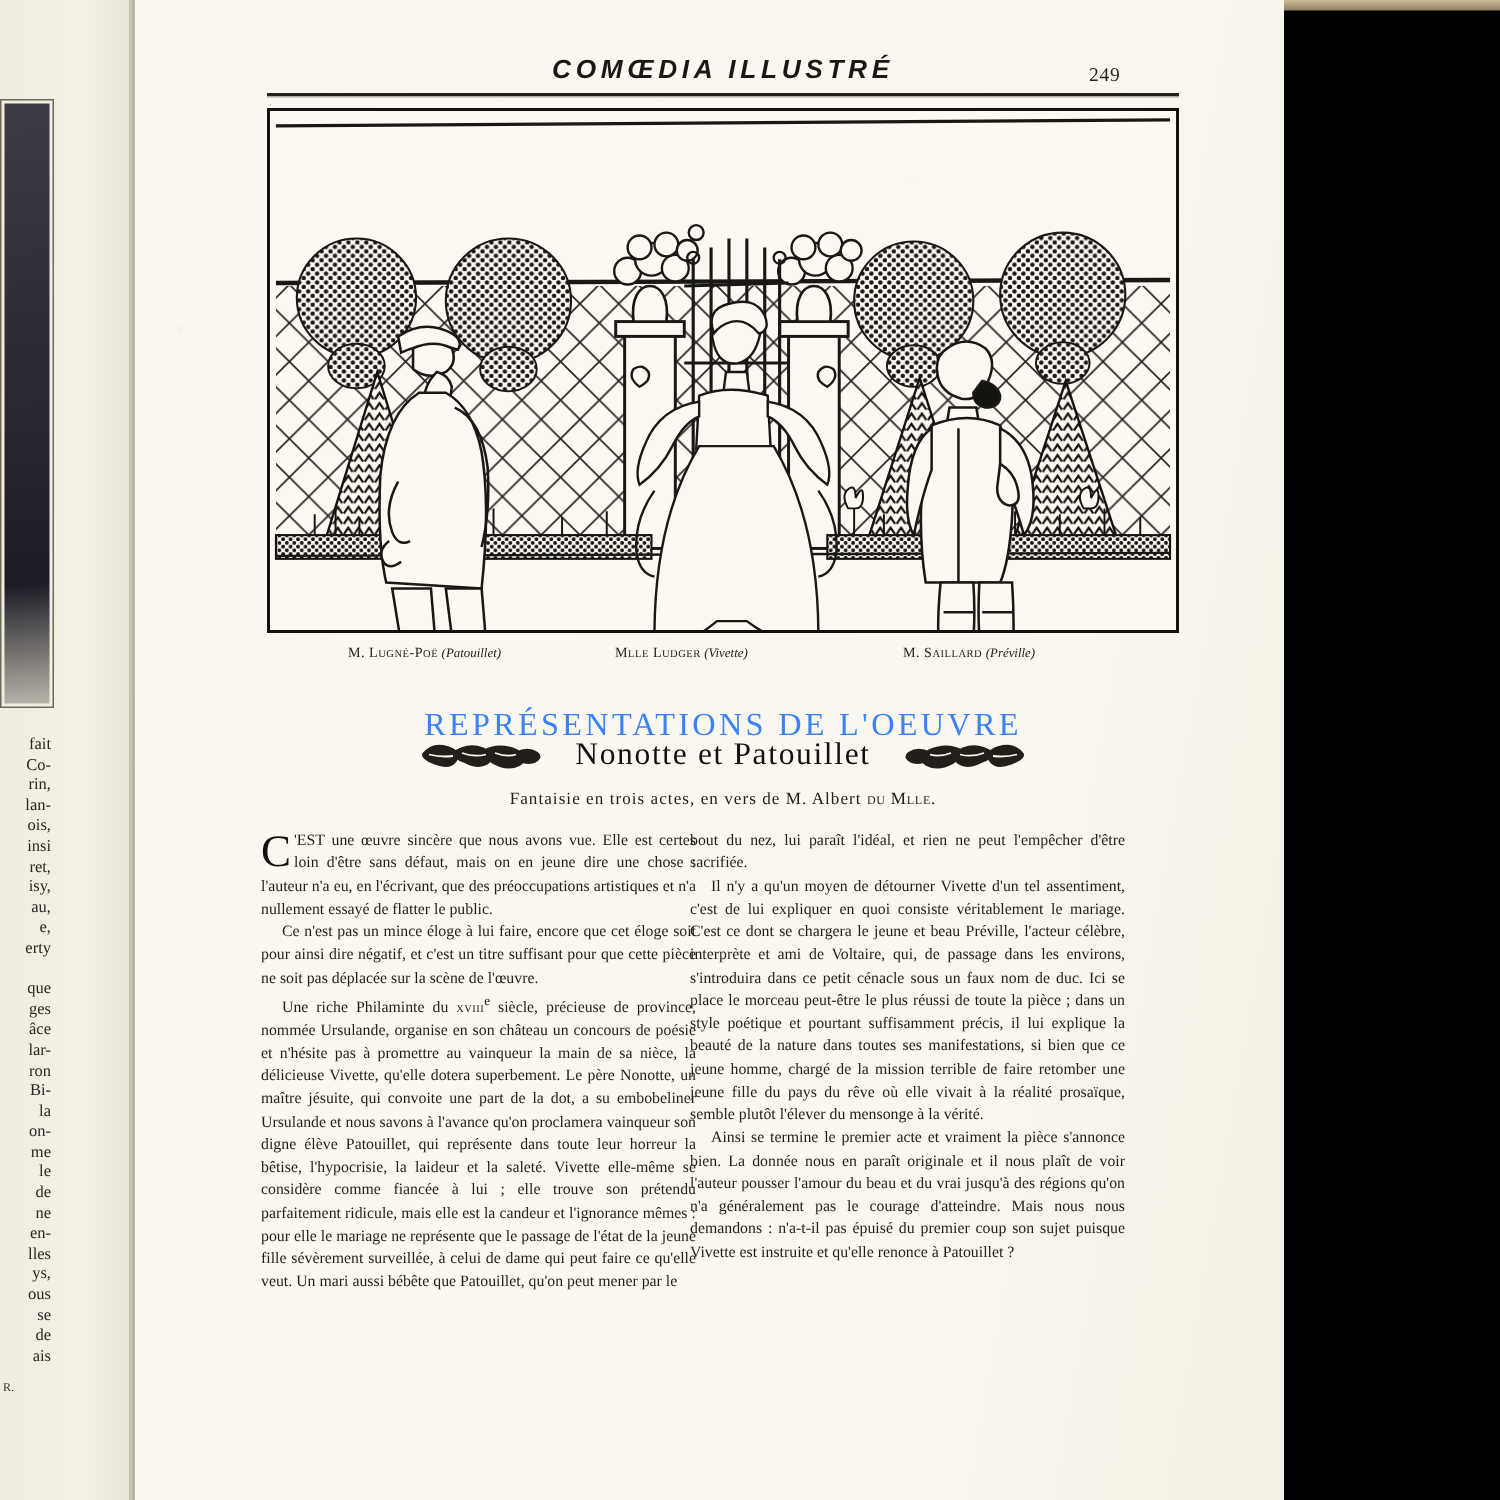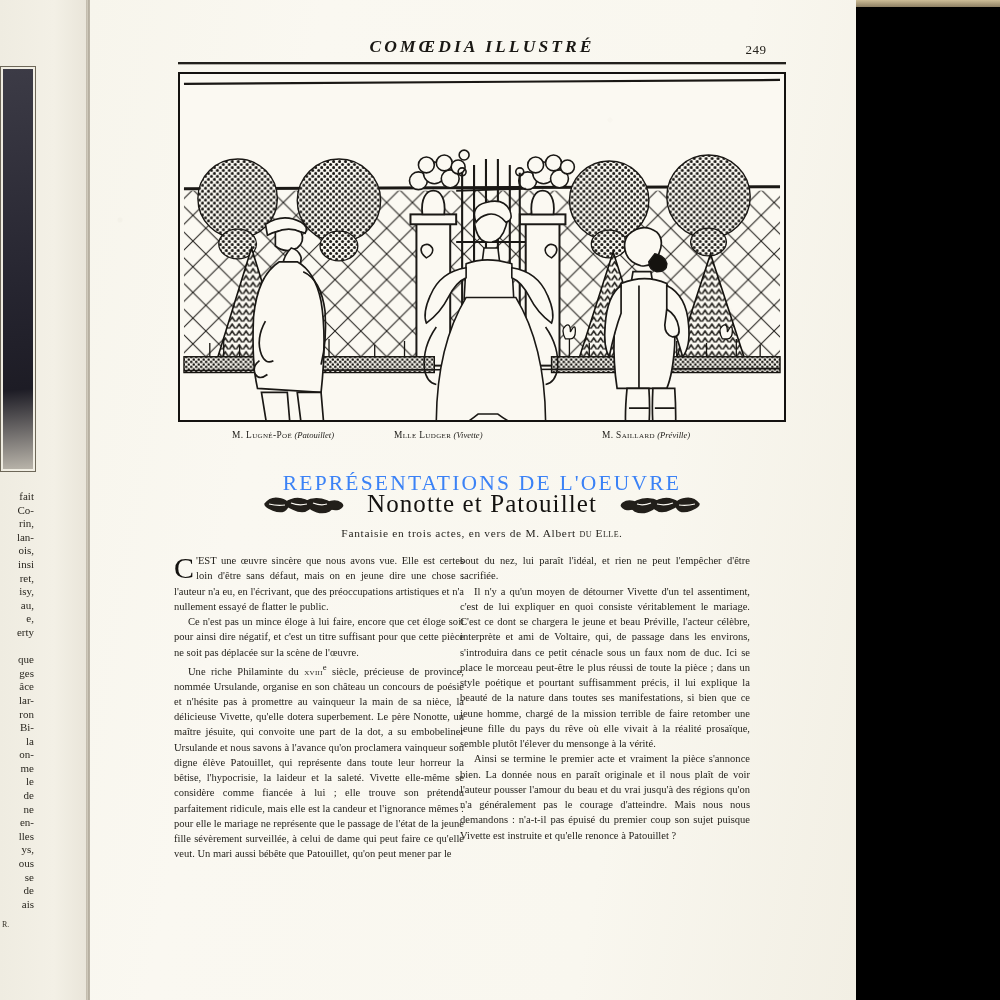--- a/index.html
+++ b/index.html
@@ -64,26 +64,26 @@
   .rule-top{
     position:absolute;left:178px;top:62px;width:608px;height:2px;background:#22201c;
   }
   .rule-top:after{
     content:"";position:absolute;left:0;top:2px;width:100%;height:1px;
     background:rgba(40,38,32,.35);
   }
   .masthead{
     position:absolute;left:178px;top:36px;width:608px;
     text-align:center;
-    font-family:Liberation Serif, serif;
+    font-family:Liberation Sans, sans-serif;
     font-style:italic;font-weight:700;
     font-size:17.5px;letter-spacing:3.1px;color:#1a1814;
   }
   .folio{
-    position:absolute;left:726px;top:42px;width:60px;text-align:center;
+    position:absolute;left:726px;top:42px;width:60px;text-align:left;
     font-size:13px;color:#26231d;letter-spacing:.5px;
   }
 
   
   .illus-wrap{
     position:absolute;left:178px;top:72px;width:608px;height:350px;
     background:#fbf9f2;
     border:2.4px solid #141210;
     box-sizing:border-box;
     overflow:hidden;
@@ -93,35 +93,35 @@
   
   .captions{
     position:absolute;left:178px;top:430px;width:608px;height:16px;
   }
   .cap{
     position:absolute;top:0;font-size:9.4px;color:#1d1b17;white-space:nowrap;
   }
   .cap .nm{font-variant:small-caps;letter-spacing:.35px;}
   .cap .role{font-style:italic;font-size:8.6px;text-align:center;}
   .cap1{left:54px;}
-  .cap2{left:216px;}
+  .cap2{left:232px;}
   .cap3{left:424px;}
 
   
   .title-main{
     position:absolute;left:178px;top:471px;width:608px;text-align:center;
     font-size:21.5px;letter-spacing:2.2px;color:#3b82f6;
     font-family:"Liberation Serif",serif;
   }
   .title-play-row{
     position:absolute;left:178px;top:490px;width:608px;
     display:flex;align-items:center;justify-content:center;gap:22px;
   }
   .title-play{
-    font-size:25px;letter-spacing:1.1px;color:#141210;white-space:nowrap;
+    font-size:21px;letter-spacing:1.1px;color:#141210;white-space:nowrap;
   }
   .orn{width:84px;height:22px;}
   .subtitle{
     position:absolute;left:178px;top:527px;width:608px;text-align:center;
     font-size:11.4px;letter-spacing:.7px;color:#201e19;
   }
   .subtitle .sc{font-variant:small-caps;letter-spacing:.5px;}
 
   
   .col{
@@ -409,21 +409,21 @@
         <path d="M4,11 q6,-8 16,-5 q10,3 6,9 q-4,6 -14,2 q-8,-3 -8,-6 Z" fill="#221f1a"></path>
         <path d="M24,10 q10,-7 20,-3 q9,4 4,9 q-6,5 -16,0 q-8,-3 -8,-6 Z" fill="#221f1a"></path>
         <path d="M44,9 q10,-6 22,-1 q10,5 2,10 q-8,4 -18,-2 Z" fill="#221f1a"></path>
         <path d="M66,10 q8,-4 14,0 q4,3 -2,6 q-7,2 -12,-3 Z" fill="#221f1a"></path>
         <path d="M8,11 q8,2 16,1 M30,10 q8,3 16,1 M52,10 q8,3 14,1" stroke="#fbf9f2" stroke-width="1.2"></path>
       </g>
     </svg>
   </div>
 
   <div class="subtitle">
-    <span>Fantaisie  en  trois  actes,  en  vers  de  M.  Albert  </span><span class="sc">du Elle</span><span>.</span>
+    <span>Fantaisie  en  trois  actes,  en  vers  de  M.  Albert  </span><span class="sc">du Mlle</span><span>.</span>
   </div>
 
   <div class="col-rule"></div>
 
   <div class="col col-left">
     <p class="first"><span class="dropcap">C</span><span>'EST une œuvre sincère que nous avons vue. Elle est certes loin d'être sans défaut, mais on en jeune dire une chose : l'auteur n'a eu, en l'écrivant, que des préoccupations artistiques et n'a nullement essayé de flatter le public.</span></p>
     <p>Ce n'est pas un mince éloge à lui faire, encore que cet éloge soit pour ainsi dire négatif, et c'est un titre suffisant pour que cette pièce ne soit pas déplacée sur la scène de l'œuvre.</p>
     <p><span>Une riche Philaminte du </span><span class="sc">xviii</span><sup>e</sup><span> siècle, précieuse de province, nommée Ursulande, organise en son château un concours de poésie et n'hésite pas à promettre au vainqueur la main de sa nièce, la délicieuse Vivette, qu'elle dotera superbement. Le père Nonotte, un maître jésuite, qui convoite une part de la dot, a su embobeliner Ursulande et nous savons à l'avance qu'on proclamera vainqueur son digne élève Patouillet, qui représente dans toute leur horreur la bêtise, l'hypocrisie, la laideur et la saleté. Vivette elle-même se considère comme fiancée à lui ; elle trouve son prétendu parfaitement ridicule, mais elle est la candeur et l'ignorance mêmes : pour elle le mariage ne représente que le passage de l'état de la jeune fille sévèrement surveillée, à celui de dame qui peut faire ce qu'elle veut. Un mari aussi bébête que Patouillet, qu'on peut mener par le</span></p>
   </div>
 

